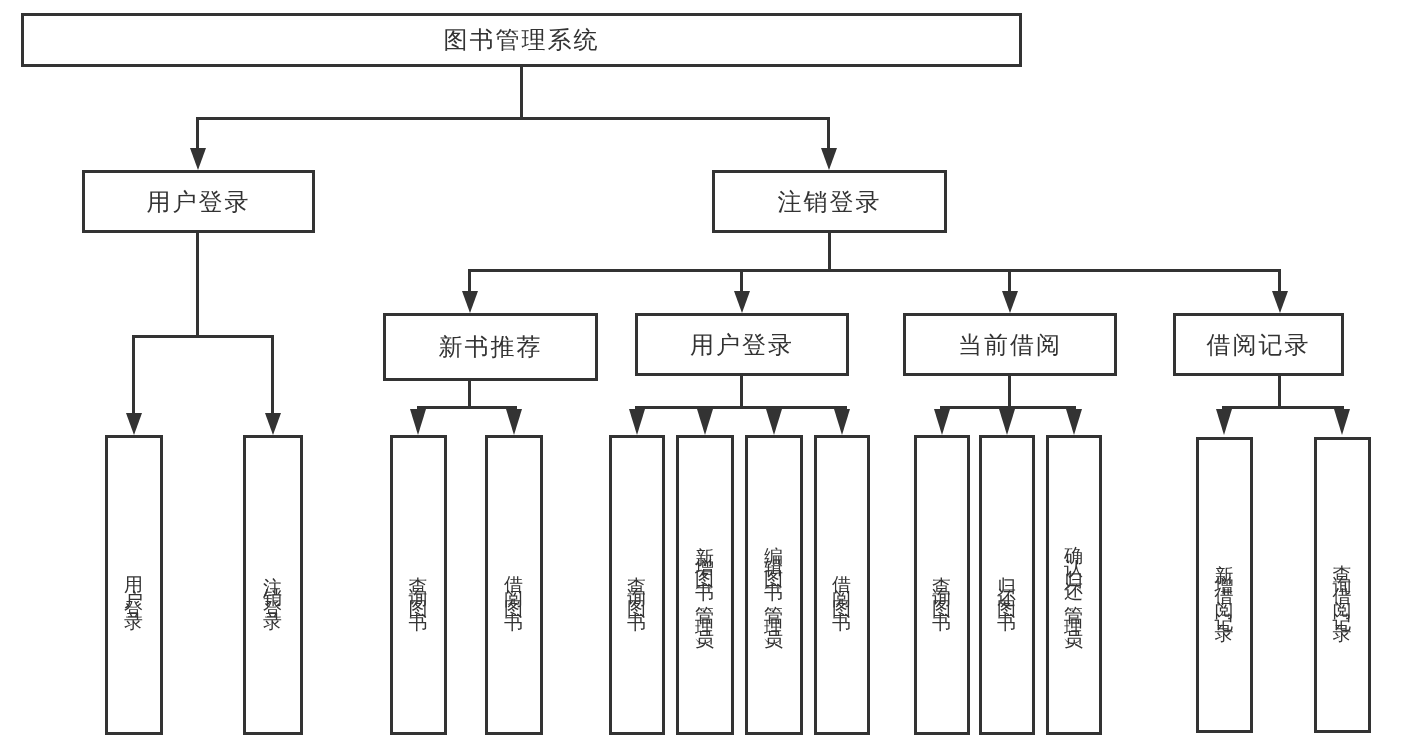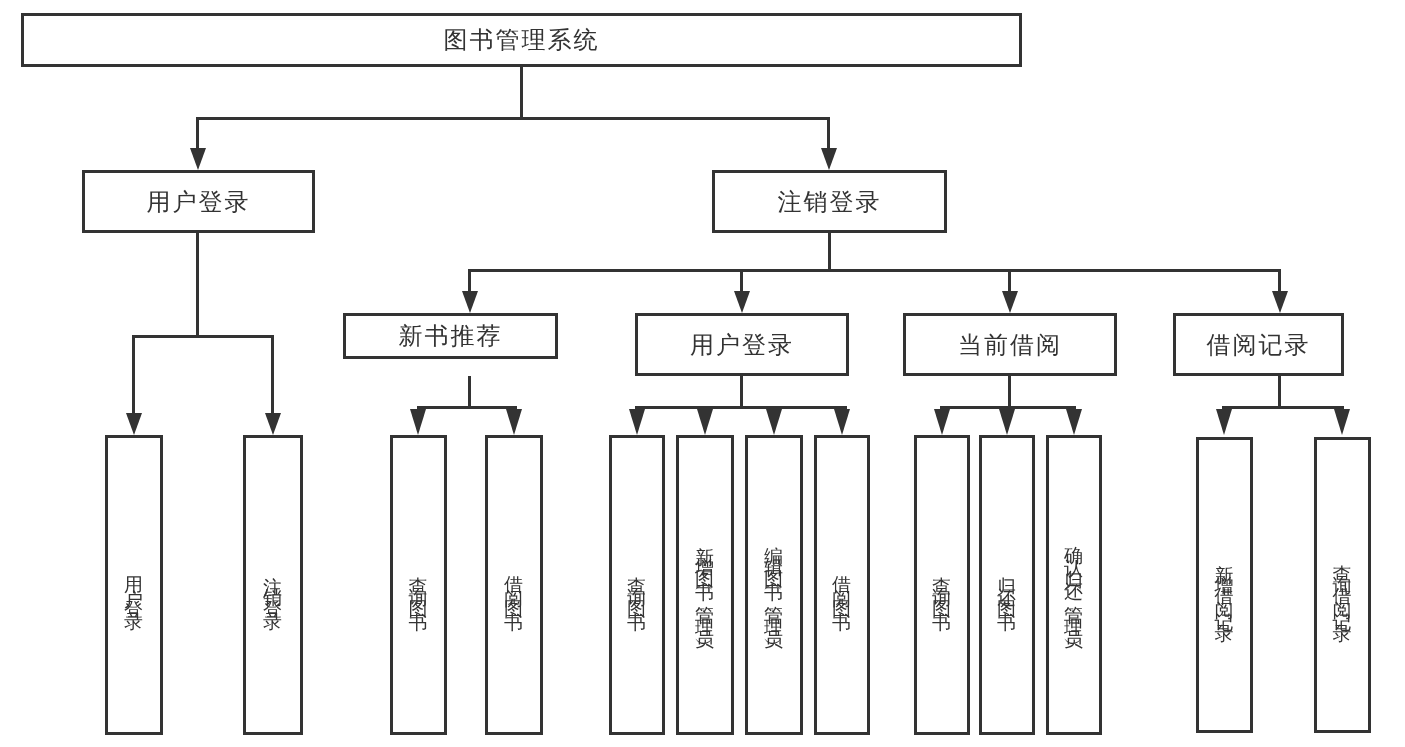--- a/index.html
+++ b/index.html
@@ -64,21 +64,21 @@
 <body>
 
 <div id="stage">
 
   <div class="box" style="left:21px;top:13px;width:1001px;height:54px">图书管理系统</div>
 
   <div class="box" style="left:82px;top:170px;width:233px;height:63px">用户登录</div>
 
   <div class="box" style="left:712px;top:170px;width:235px;height:63px">注销登录</div>
 
-  <div class="box" style="left:343px;top:313px;width:215px;height:46px">新书推荐</div>
+  <div class="box" style="left:383px;top:313px;width:215px;height:68px">新书推荐</div>
 
   <div class="box" style="left:635px;top:313px;width:214px;height:63px">用户登录</div>
 
   <div class="box" style="left:903px;top:313px;width:214px;height:63px">当前借阅</div>
 
   <div class="box" style="left:1173px;top:313px;width:171px;height:63px">借阅记录</div>
 
   <div class="leaf" style="left:105px;top:435px;width:58px;height:300px">
     <span>用户登录</span>
   </div>

